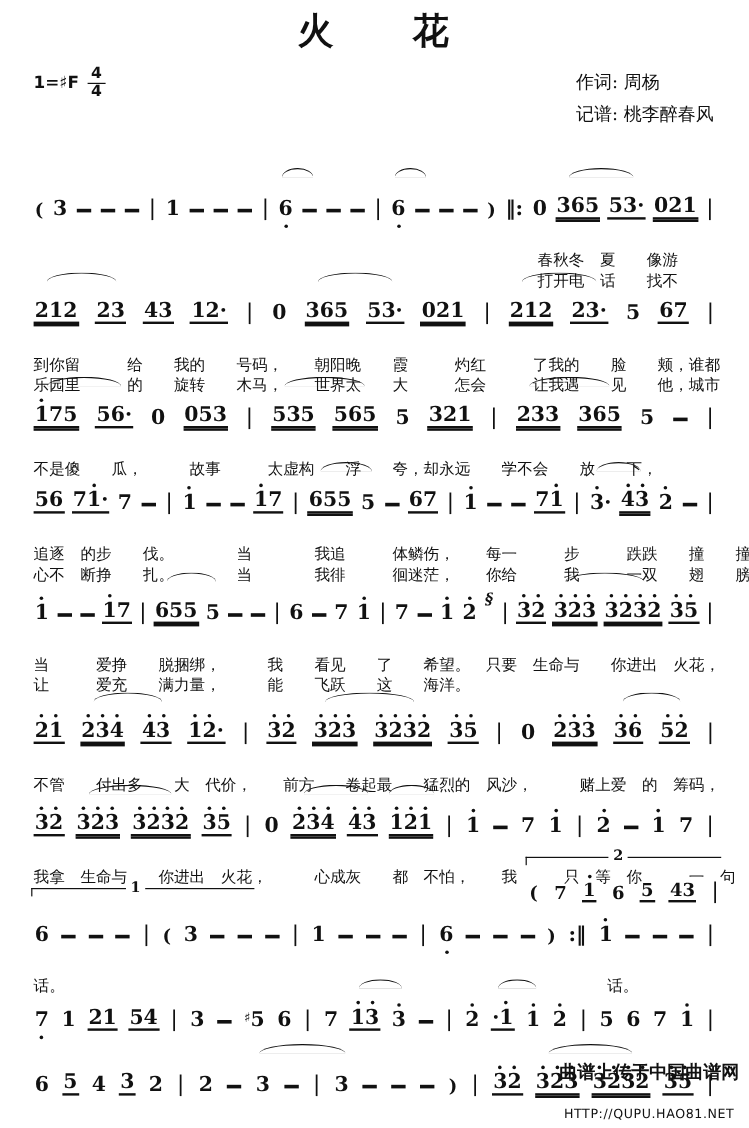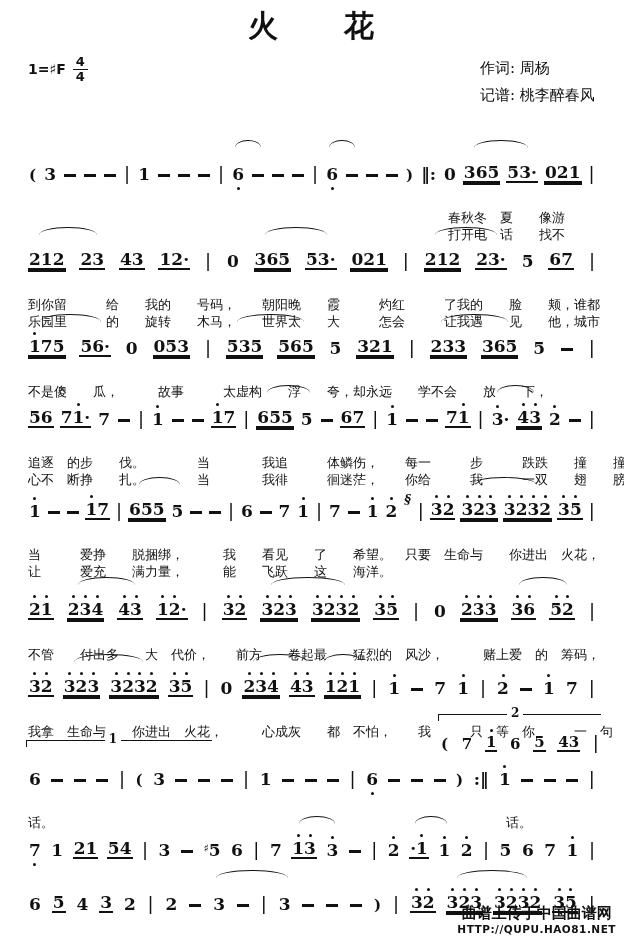--- a/index.html
+++ b/index.html
@@ -40,21 +40,21 @@
         border-radius:50% 50% 0 0 / 100% 100% 0 0;}
   .volta{position:absolute;top:0;height:6px;border-top:1.6px solid #111;border-left:1.6px solid #111;}
   .vlabel{position:absolute;top:-8px;left:42%;background:#fff;padding:0 4px;font-size:12px;font-weight:700;}
   .overlay{position:absolute;top:-26px;right:-4px;width:160px;}
   .overlay .notes{height:28px;padding:10px 0 2px;font-size:15px;}
   .lyr{position:relative;height:17px;font-size:13px;line-height:17px;white-space:pre;
        font-family:"DejaVu Sans",sans-serif;}
   .lseg{position:absolute;top:0;margin-top:24px;}
   .sitebox{position:absolute;right:8px;bottom:5px;text-align:center;font-family:"DejaVu Sans",sans-serif;}
   .sitename{font-size:15px;font-weight:700;}
-  .siteurl{font-size:10.5px;font-weight:700;letter-spacing:.5px;}
+  .siteurl{font-size:10.5px;font-weight:400;letter-spacing:.5px;margin-top:20px;}
 </style>
 </head>
 <body>
 
 <div class="sheet">
   <div class="title">火　　花</div>
 
   <div class="meta">
     <div class="keysig">
       <span>1=♯F</span>

